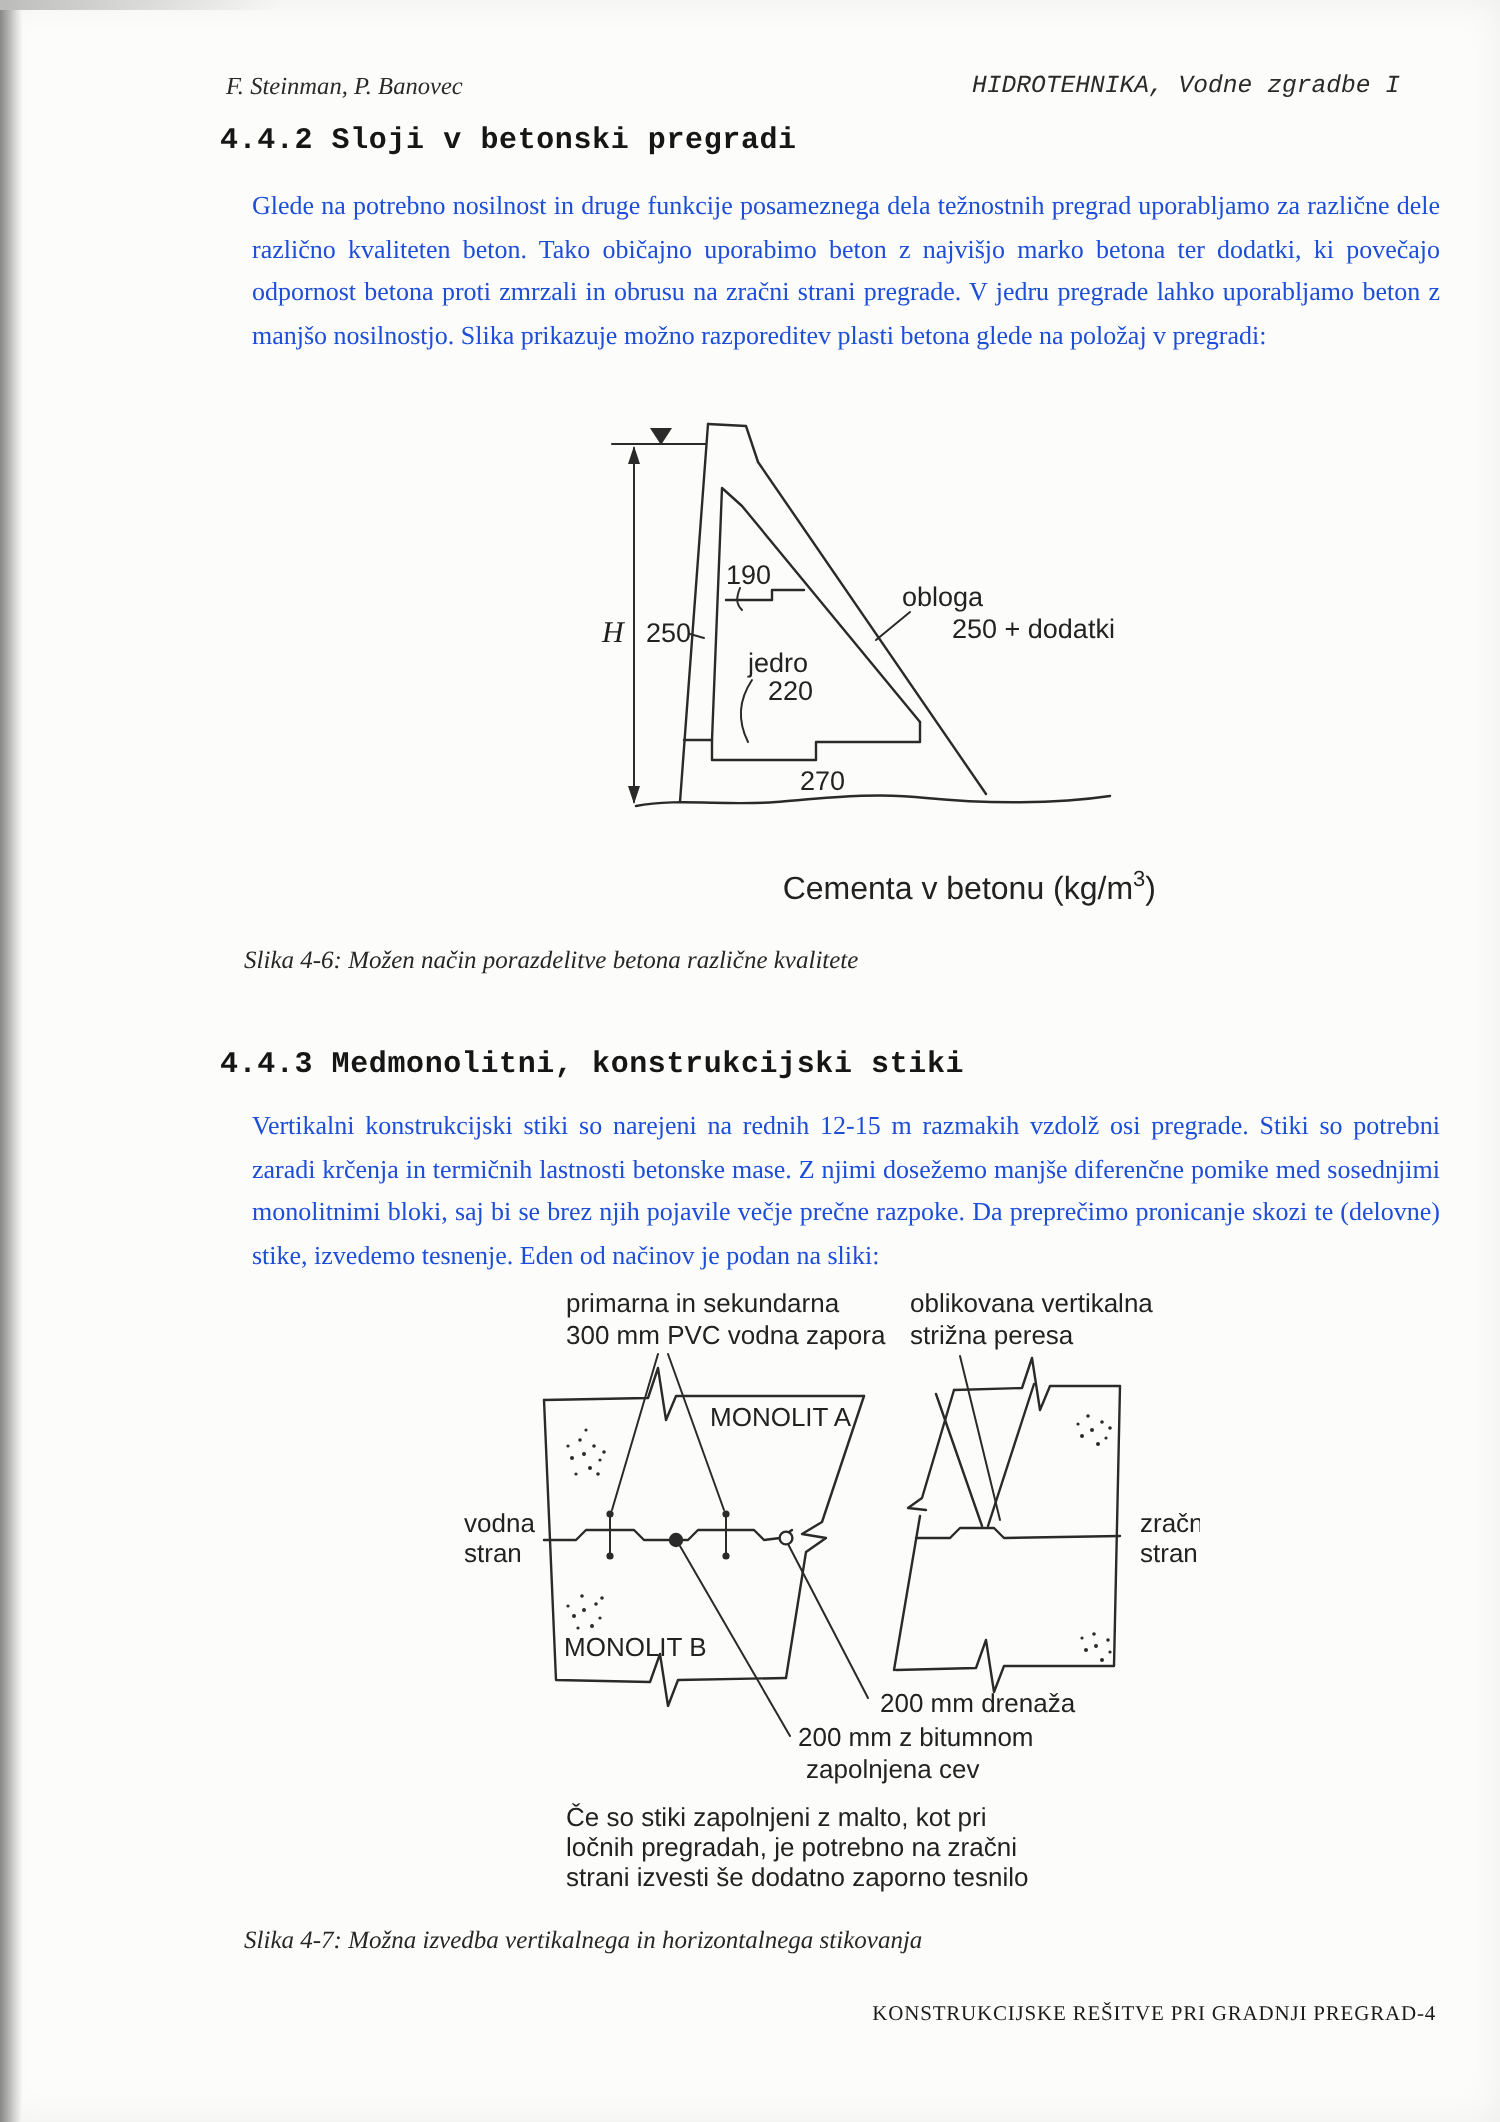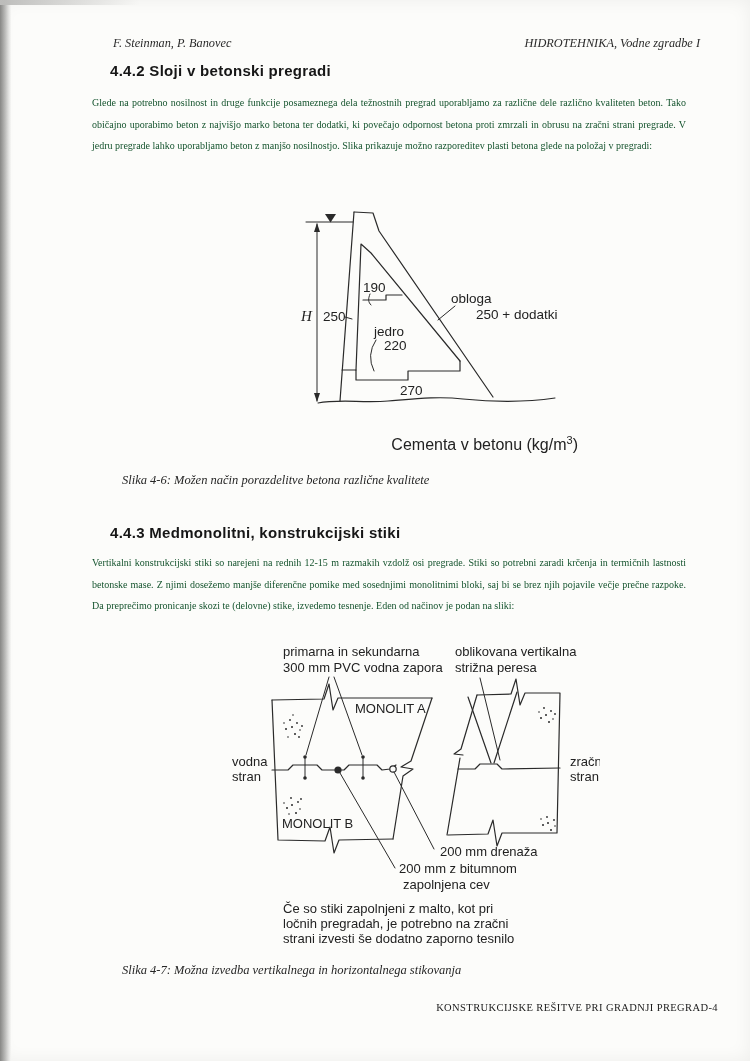--- a/index.html
+++ b/index.html
@@ -8,28 +8,28 @@
     background:#fcfcfa;overflow:hidden;
     font-family:"Liberation Serif",serif;color:#1f1f1f;
     box-shadow:inset 0 0 18px rgba(0,0,0,.06);
   }
   .scan-edge{position:absolute;left:0;top:0;width:11px;height:1061px;
     background:linear-gradient(to right,#878785,#b9b9b7 45%,#dededc 75%,#f7f7f5);}
   .scan-top{position:absolute;left:0;top:0;width:140px;height:5px;
     background:linear-gradient(to right,#bdbdbb,rgba(252,252,250,0));}
   .hdr{position:absolute;top:36px;font-style:italic;font-size:12.3px;color:#2a2a2a;}
   .hdr-left{left:113px;}
-  .hdr-right{right:50px;}
+  .hdr-right{right:50px;font-family:Liberation Mono, monospace;}
   .heading{position:absolute;left:110px;
-    font-family:Liberation Sans, sans-serif;font-weight:bold;font-size:15px;
+    font-family:Liberation Mono, monospace;font-weight:bold;font-size:15px;
     letter-spacing:.3px;color:#161616;}
   .h442{top:62px;}
   .h443{top:524px;}
-  .para{position:absolute;left:92px;width:594px;text-align:justify;
-    font-size:10px;line-height:21.5px;color:#14532d;}
+  .para{position:absolute;left:126px;width:594px;text-align:justify;
+    font-size:13px;line-height:21.5px;color:#1d4ed8;}
   .p442{top:92px;}
   .p443{top:552px;}
   .figsvg{position:absolute;}
   .fig46{left:288px;top:203px;}
   .fig47{left:230px;top:645px;}
   .axis-label{position:absolute;left:288px;top:434px;width:290px;text-align:right;
     font-family:"Liberation Sans",sans-serif;font-size:16px;color:#222;}
   .axis-label sup{font-size:11px;}
   .caption{position:absolute;left:122px;font-style:italic;font-size:12.5px;color:#262626;}
   .cap46{top:473px;}

